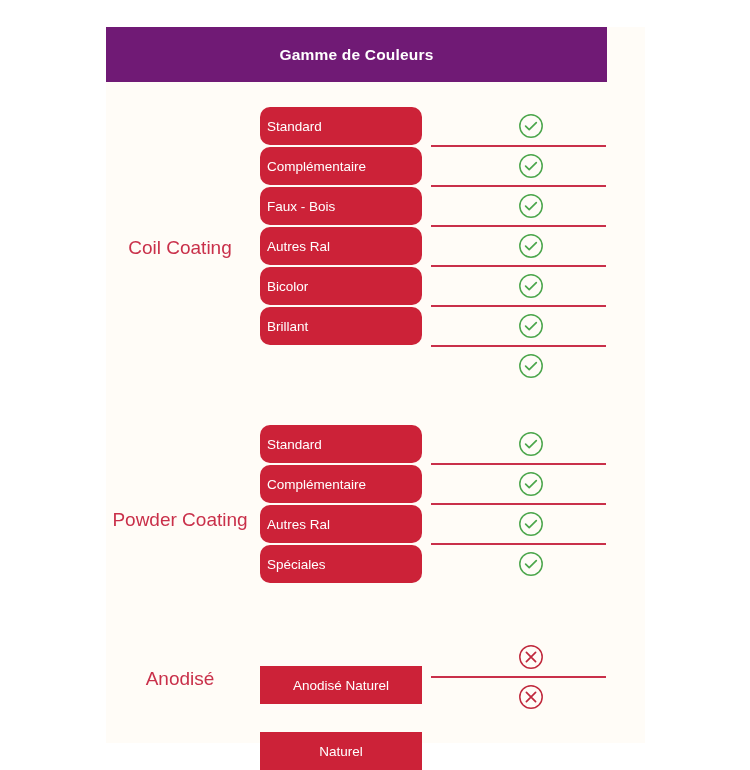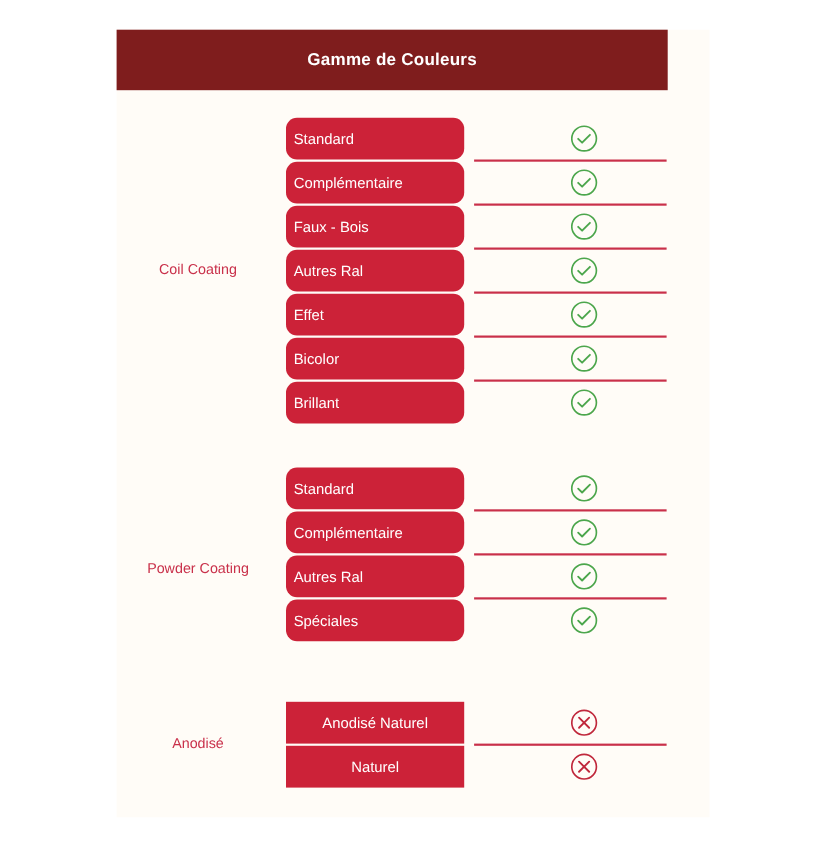--- a/index.html
+++ b/index.html
@@ -14,57 +14,57 @@
     position:absolute;
     left:106px; top:27px;
     width:539px; height:716px;
     background:#fffcf7;
   }
 
   #header-bar {
     position:absolute;
     left:0; top:0;
     width:501px; height:55px;
-    background:#7f1d1d;
+    background:#701a75;
     display:flex; align-items:center; justify-content:center;
   }
   #header-title {
     color:#ffffff;
     font-size:15.5px;
     font-weight:bold;
     letter-spacing:.2px;
   }
 
   .group { position:absolute; left:0; }
   #group-0 { top:80px; }
   #group-1 { top:398px; }
   #group-2 { top:611px; }
 
   .group-label {
     position:absolute;
     left:0; width:148px;
     text-align:center;
     color:#c9304a;
-    font-size:13px;
+    font-size:19px;
     white-space:nowrap;
   }
 
   .rows { position:absolute; left:154px; top:0; width:162px; }
 
   .row-chip {
     position:relative;
     width:162px; height:38px;
     background:#cc2238;
     color:#ffffff;
     font-size:13.5px;
     display:flex; align-items:center;
     margin-bottom:2px;
   }
   .align-left  { justify-content:flex-start; padding-left:7px;border-radius:10px; }
-  .align-center{ justify-content:center; }
+  .align-center{ justify-content:center;margin-top:28px; }
 
   .marks { position:absolute; left:154px; top:0; width:385px; }
   .mark-row {
     position:relative;
     height:38px; margin-bottom:2px;
   }
   .mark-icon {
     position:absolute;
     left:258px; top:6px;
     width:26px; height:26px;
@@ -84,21 +84,20 @@
     <span id="header-title">Gamme de Couleurs</span>
   </div>
 
   <div class="group" id="group-0">
       <div class="group-label" style="top: 130px;">Coil Coating</div>
       <div class="rows">
         <div class="row-chip align-left">Standard</div>
         <div class="row-chip align-left">Complémentaire</div>
         <div class="row-chip align-left">Faux - Bois</div>
         <div class="row-chip align-left">Autres Ral</div>
-        <div class="row-chip align-left">Effet</div>
         <div class="row-chip align-left">Bicolor</div>
         <div class="row-chip align-left">Brillant</div>
       </div>
       <div class="marks">
         <div class="mark-row">
           <span class="mark-icon"><svg width="26" height="26" viewBox="0 0 26 26">
               <circle cx="13" cy="13" r="11.2" fill="none" stroke="#4CA64C" stroke-width="1.5"></circle>
               <path d="M7.6 13.2 L11.2 16.7 L18.3 9.6" fill="none" stroke="#4CA64C" stroke-width="1.7" stroke-linecap="round" stroke-linejoin="round"></path>
             </svg></span>
         </div>

